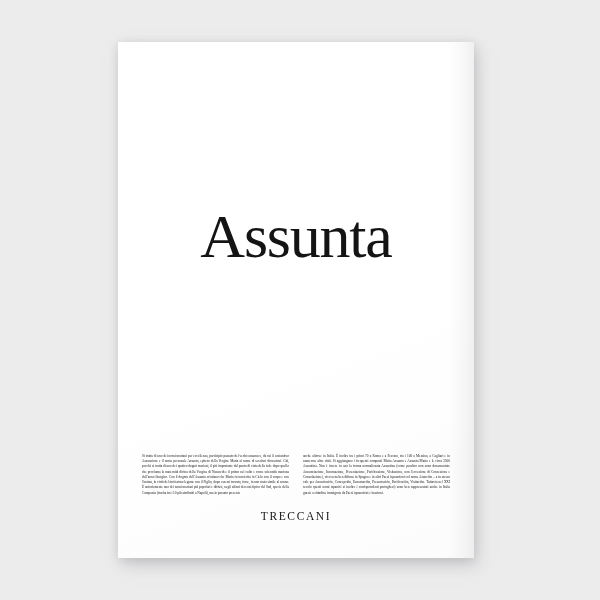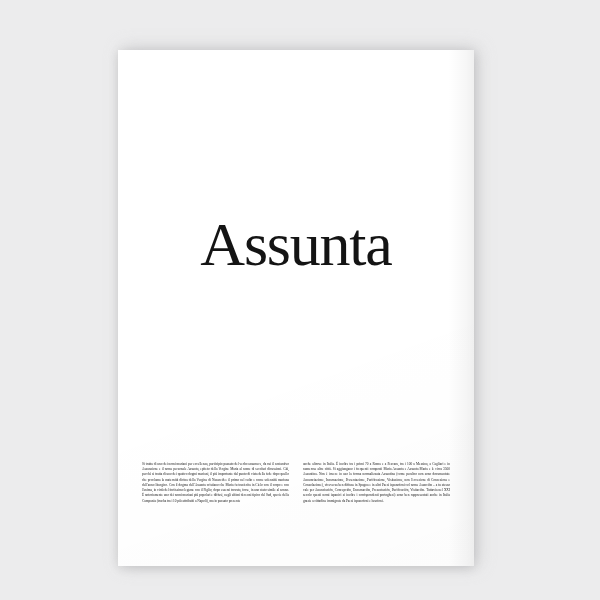--- a/index.html
+++ b/index.html
@@ -32,21 +32,20 @@
   }
   .poster {
     position: absolute;
     left: 118px;
     top: 42px;
     width: 356px;
     height: 516px;
     background: #ffffff;
     box-shadow: 0 2px 10px rgba(0,0,0,0.10);
     overflow: hidden;
-    margin-top: 8px;
   }
   
   .poster::after {
     content: "";
     position: absolute;
     right: 0;
     top: 0;
     width: 26px;
     height: 100%;
     background: linear-gradient(to right, rgba(255,255,255,0) 0%, rgba(0,0,0,0.035) 70%, rgba(0,0,0,0.06) 100%);
@@ -125,15 +124,16 @@
 
     <div class="title-area">
       <div class="poster-title">Assunta</div>
     </div>
 
     <div class="text-block">
       <div class="col">Si tratta di uno dei nomi mariani per eccellenza, participio passato del verbo assumere, da cui il sostantivo Assunzione e il nome personale Assunta, epiteto della Vergine Maria al nome di secoluri dicussioni. Già, perché si tratta di uno dei quattro dogmi mariani, il più importante dal punto di vista della fede dopo quello che proclama la maternità divina della Vergine di Nazareth e il primo nel culto e come solennità mariana dell'anno liturgico. Con il dogma dell'Assunta cristiano che Maria fu trasferita in Cielo con il corpo e con l'anima, in virtù del fortissimo legame con il Figlio, dopo essersi trovata, forse, in uno stato simile al sonno. È notoriamente uno dei nomi mariani più popolari e diffusi, negli ultimi decenni tipico del Sud, specie della Campania (tracha tra i 10 più attribuiti a Napoli), ma in passato presente</div>
       <div class="col">anche altrove in Italia. È inoltre tra i primi 70 a Roma e a Pescara, tra i 100 a Messina, a Cagliari e in numerose altre città. Si aggiungano i frequenti composti Maria Assunta e Assunta Maria e le circa 3500 Assuntina. Non è invece in uso la forma normalizzata Assuntina (come peraltro non sono documentate Annunciazione, Incarnazione, Presentazione, Purificazione, Visitazione, non l'eccezione di Concezione e Consolazione), viceversa ben diffusa in Spagna e in altri Paesi ispanofoni col nome Asunción – a tu stesso vale per Anunciación, Concepción, Encarnación, Presentación, Purificación, Visitación. Tuttavia nel XXI secolo questi nomi ispanici si inoltre i corrispondenti portoghesi) sono ben rappresentati anche in Italia grazie a cittadine immigrate da Paesi ispanofoni e lusofoni.</div>
     </div>
 
+    <div class="brand">TRECCANI</div>
 
   </div>
 </div>
 
 </body></html>

